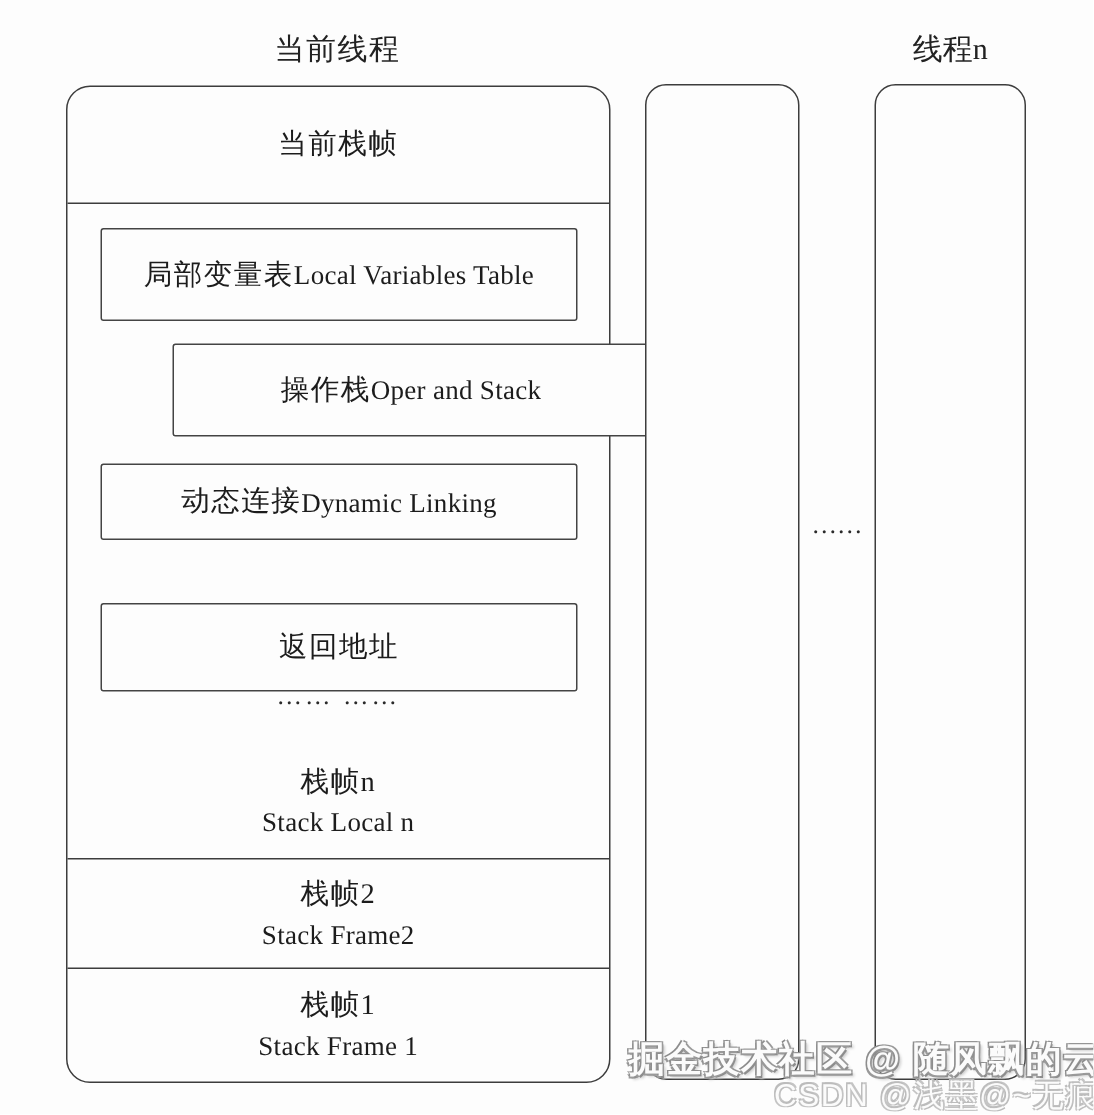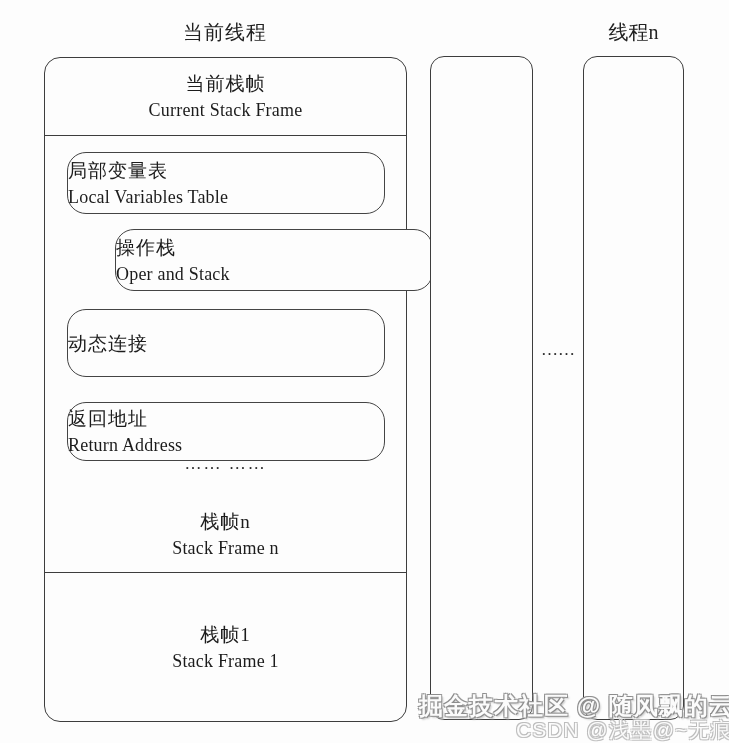--- a/index.html
+++ b/index.html
@@ -68,31 +68,30 @@
     text-align: center;
     letter-spacing: 0.2px;
   }
 
   
   .inner-box {
     position: absolute;
     left: 22px;
     width: 318px;
     border: 1.3px solid #444444;
-    border-radius: 19px;
+    border-radius: 2px;
     box-sizing: border-box;
     background: #fdfdfd;
     display: flex;
-    flex-direction: column;
-    align-items: flex-start;
+    align-items: center;
     justify-content: center;
   }
   .ib1 { top: 16px;  height: 62px; }
   .ib2 { top: 93px;  height: 62px; margin-left: 48px; }
-  .ib3 { top: 173px; height: 68px; }
+  .ib3 { top: 173px; height: 51px; }
   .ib4 { top: 266px; height: 59px; }
 
   .stack-dots {
     position: absolute;
     top: 318px;
     left: 0;
     width: 100%;
     text-align: center;
     font-size: 17px;
     letter-spacing: 2px;
@@ -160,52 +159,55 @@
 
 <div class="stage">
 
   <div class="col-header hdr-current">当前线程</div>
   <div class="col-header hdr-tn">线程n</div>
 
   <div class="main-box">
 
     <div class="section sec-title">
       <div class="zh">当前栈帧</div>
-      <div class="en">Current Stack Frame</div>
     </div>
 
     <div class="section sec-inner">
 
       <div class="inner-box ib1">
         <div class="zh">局部变量表</div>
         <div class="en">Local Variables Table</div>
       </div>
 
       <div class="inner-box ib2">
         <div class="zh">操作栈</div>
         <div class="en">Oper and Stack</div>
       </div>
 
       <div class="inner-box ib3">
         <div class="zh">动态连接</div>
+        <div class="en">Dynamic Linking</div>
       </div>
 
       <div class="inner-box ib4">
         <div class="zh">返回地址</div>
-        <div class="en">Return Address</div>
       </div>
 
       <div class="stack-dots">…… ……</div>
     </div>
 
     <div class="section sec-frame-n">
       <div class="zh">栈帧n</div>
-      <div class="en">Stack Frame n</div>
-    </div>
-
+      <div class="en">Stack Local n</div>
+    </div>
+
+    <div class="section sec-frame-2">
+      <div class="zh">栈帧2</div>
+      <div class="en">Stack Frame2</div>
+    </div>
 
     <div class="section sec-frame-1">
       <div class="zh">栈帧1</div>
       <div class="en">Stack Frame 1</div>
     </div>
 
   </div>
 
   <div class="thread-box tbox-2"></div>
 

